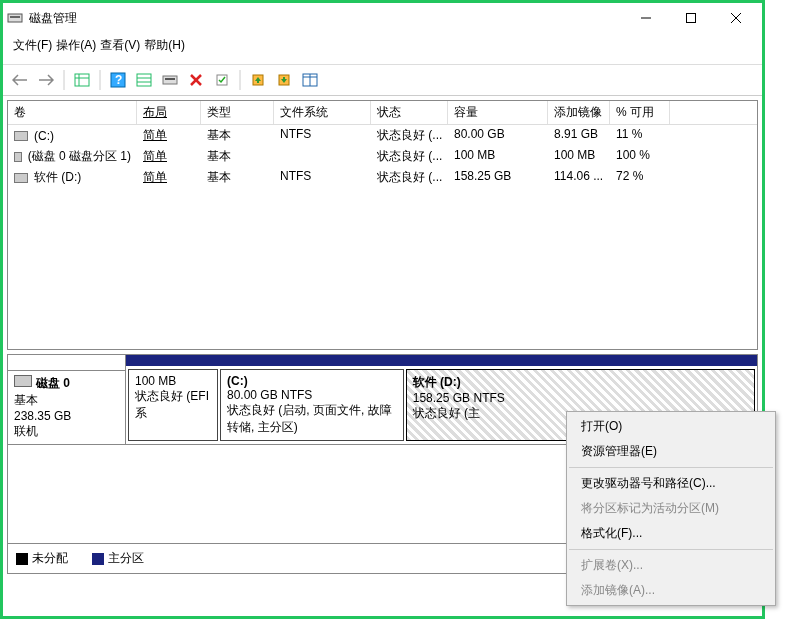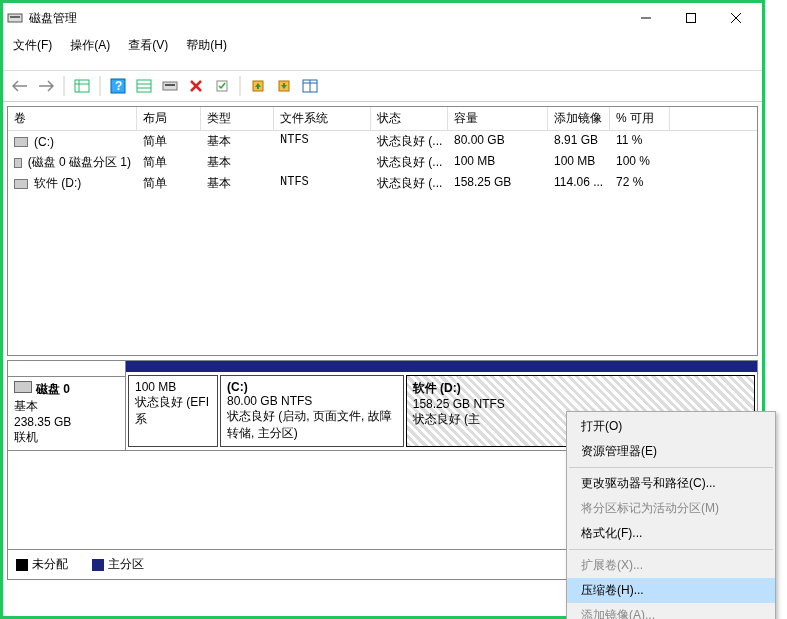--- a/index.html
+++ b/index.html
@@ -3,34 +3,34 @@
 <meta charset="utf-8">
 <style>
   * { box-sizing: border-box; margin: 0; padding: 0; font-family: "Segoe UI", Tahoma, sans-serif; font-size: 12px; }
   body { background: #fff; }
   .window { width: 765px; height: 619px; border: 3px solid #22c55e; background: #fff; position: relative; }
   .titlebar { height: 30px; display: flex; align-items: center; padding: 0 4px; }
   .titlebar .icon { width: 16px; height: 16px; margin-right: 6px; }
   .titlebar .title { flex: 1; }
   .winbtns { display: flex; }
   .winbtn { width: 45px; height: 28px; display: flex; align-items: center; justify-content: center; }
-  .menubar { display: flex; padding: 2px 8px 14px; gap: 14px; border-bottom: 1px solid #ddd; }
+  .menubar { display: flex; padding: 2px 8px 8px; border-bottom: 1px solid #ddd; }
   .menubar span { padding: 2px 2px; }
   .toolbar { display: flex; align-items: center; padding: 4px 6px; gap: 4px; border-bottom: 1px solid #ccc; }
   .tb { width: 22px; height: 22px; display: flex; align-items: center; justify-content: center; }
   .tb.sep { width: 6px; }
   .content { border: 1px solid #888; margin: 4px; height: 250px; overflow: hidden; }
   .colheaders { display: flex; background: #fff; border-bottom: 1px solid #ddd; }
   .colheaders div { border-right: 1px solid #e0e0e0; padding: 3px 6px; overflow: hidden; white-space: nowrap; }
   .row { display: flex; padding: 1px 0; }
   .row div { padding: 1px 6px; overflow: hidden; white-space: nowrap; }
   .c0 { width: 129px; display: flex; align-items: center; gap: 4px;}
-  .c1 { width: 64px; }
+  .c1 { width: 64px; text-decoration: underline; }
   .c2 { width: 73px; }
-  .c3 { width: 97px; font-family: Liberation Mono, monospace; }
+  .c3 { width: 97px; }
   .c4 { width: 77px; }
   .c5 { width: 100px; }
   .c6 { width: 62px; }
   .c7 { width: 60px; }
   .diskicon { width: 14px; height: 10px; background: #ccc; border: 1px solid #777; display: inline-block; margin-right: 2px;}
 
   .lower { border: 1px solid #888; margin: 4px; height: 220px; display: flex; flex-direction: column; }
   .disk-row { display: flex; height: 90px; border-bottom: 1px solid #888; }
   .disk-header-cell { width: 118px; border-right: 1px solid #888; display:flex; flex-direction:column;}
   .disk-header-bar { height: 18px; background: #fff; border-bottom: 1px solid #888;}
@@ -273,17 +273,16 @@
 
   <div class="ctxmenu">
     <div class="item">打开(O)</div>
     <div class="item">资源管理器(E)</div>
     <div class="sep"></div>
     <div class="item">更改驱动器号和路径(C)...</div>
     <div class="item disabled">将分区标记为活动分区(M)</div>
     <div class="item">格式化(F)...</div>
     <div class="sep"></div>
     <div class="item disabled">扩展卷(X)...</div>
-    <div class="item hover">压缩卷(H)...</div>
     <div class="item disabled">添加镜像(A)...</div>
 
   </div>
 </div>
 
 </body></html>

